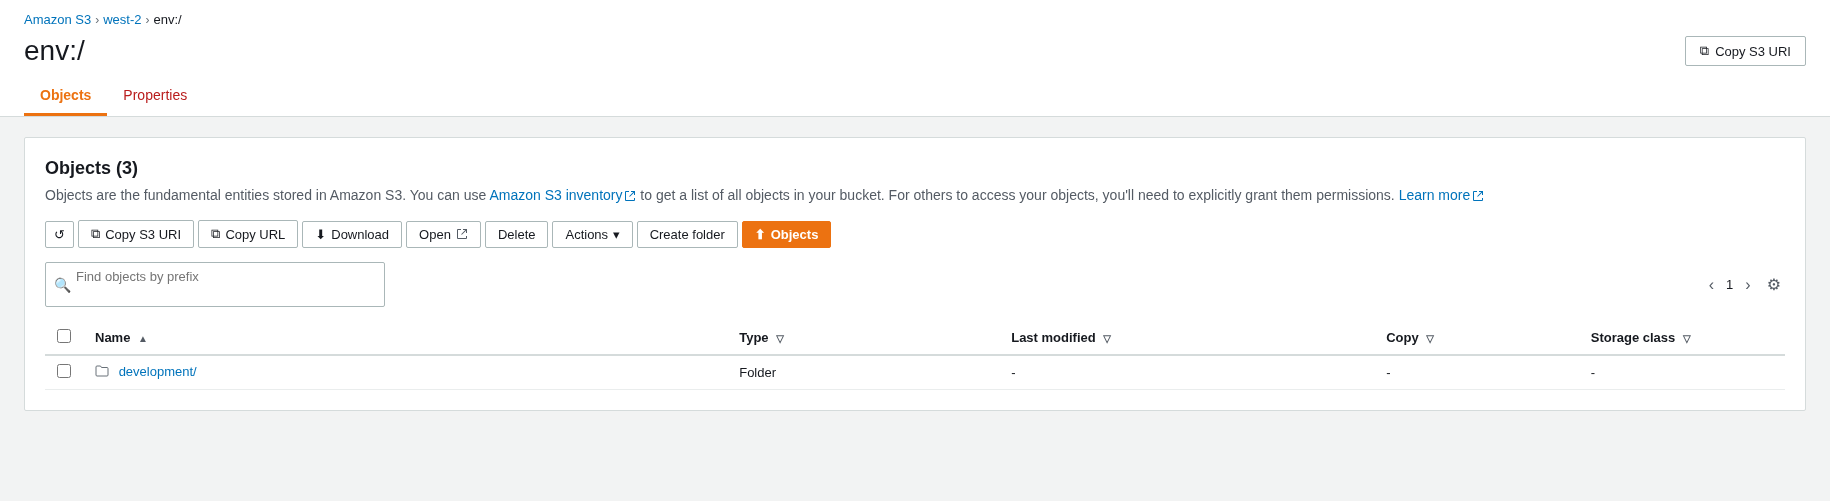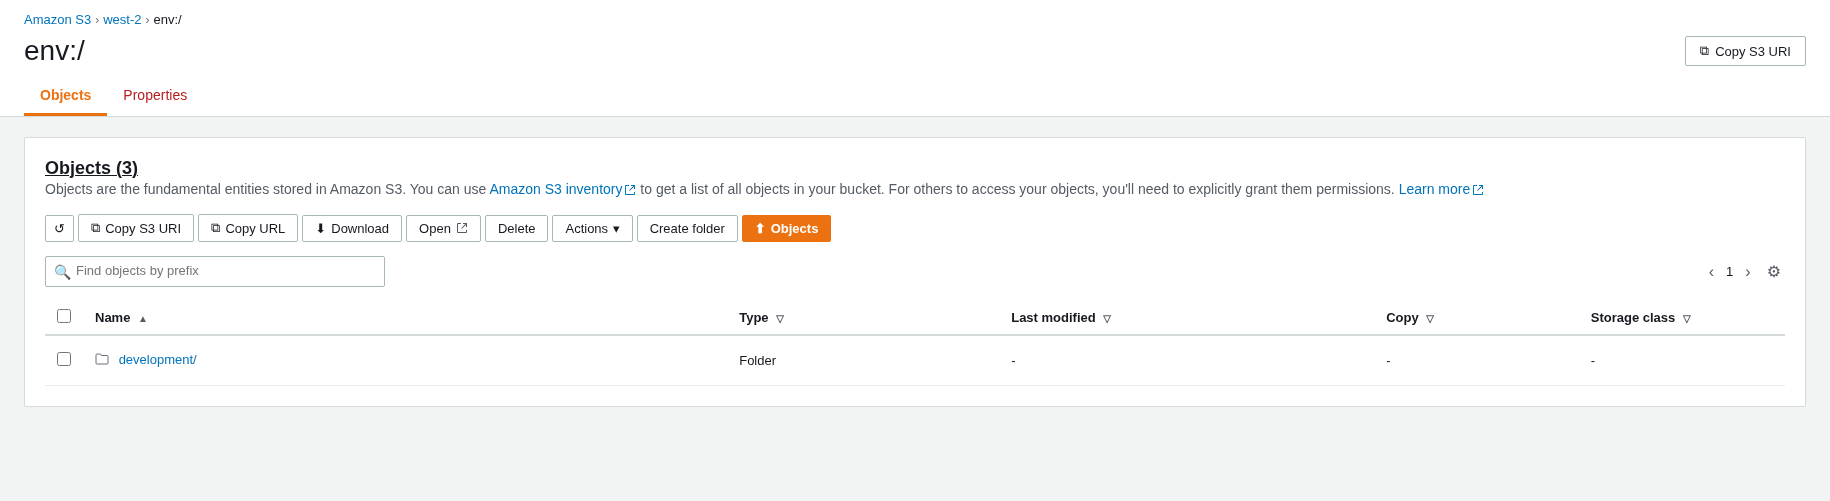--- a/index.html
+++ b/index.html
@@ -85,21 +85,21 @@
     .content {
       padding: 20px 24px;
     }
     .panel {
       background: #fff;
       border: 1px solid #d5dbdb;
       border-radius: 2px;
       padding: 20px;
     }
     .panel-header {
-      text-decoration: underline;
+      margin-bottom: 6px;
     }
     .panel-title {
       font-size: 18px;
       font-weight: 600;
       color: #16191f;
     }
     .panel-desc {
       font-size: 14px;
       color: #545b64;
       margin-bottom: 14px;
@@ -159,21 +159,21 @@
     .search-icon-inner {
       position: absolute;
       left: 9px;
       top: 50%;
       transform: translateY(-50%);
       color: #687078;
       font-size: 14px;
     }
     .search-input {
       width: 100%;
-      padding: 6px 10px 8px 30px;
+      padding: 6px 10px 22px 30px;
       border: 1px solid #aab7b8;
       border-radius: 2px;
       font-size: 13px;
       color: #16191f;
       background: #fff;
       outline: none;
     }
     .pagination-row {
       display: flex;
       align-items: center;
@@ -214,21 +214,21 @@
       user-select: none;
     }
     .objects-table th .sort-icon {
       display: inline-block;
       margin-left: 4px;
       color: #545b64;
       font-size: 10px;
       vertical-align: middle;
     }
     .objects-table td {
-      padding: 16px 12px;
+      padding: 8px 12px;
       border-bottom: 1px solid #eaeded;
       color: #16191f;
       vertical-align: middle;
     }
     .col-check { width: 36px; }
     .col-name { width: 38%; }
     .col-type { width: 16%; }
     .col-lastmod { width: 22%; }
     .col-size { width: 12%; }
     .col-storage { width: 12%; }

